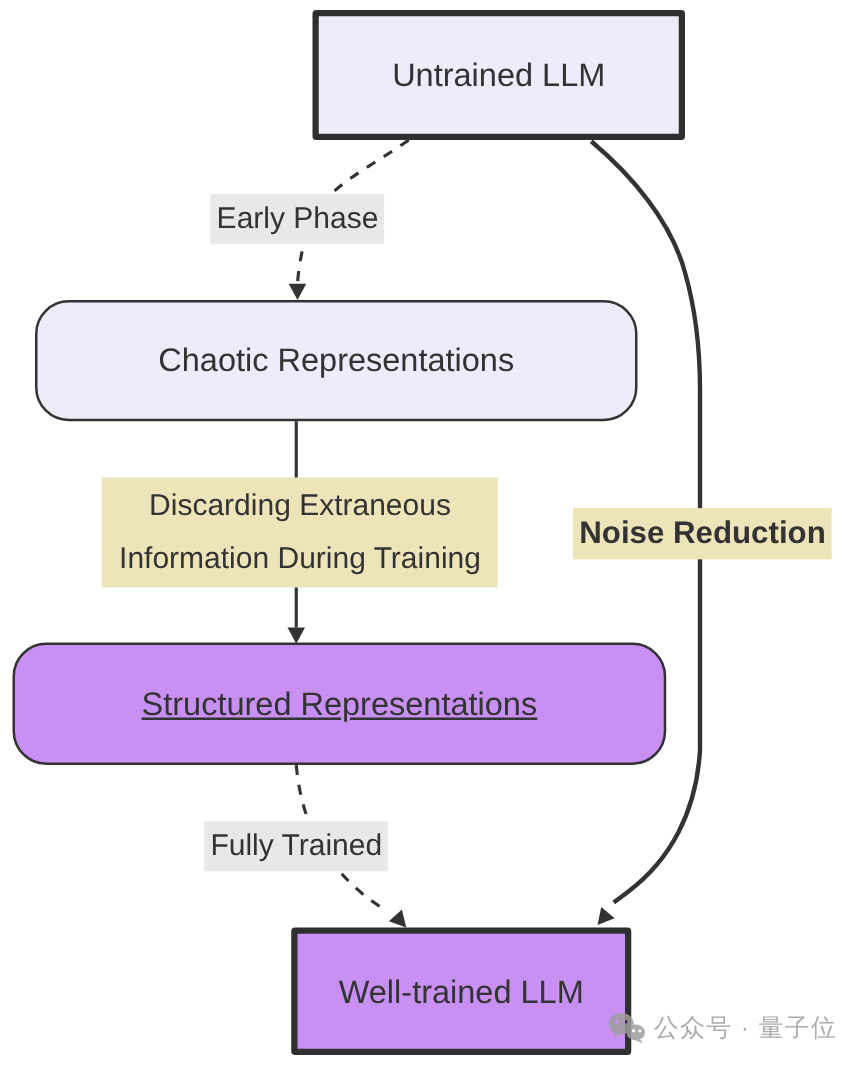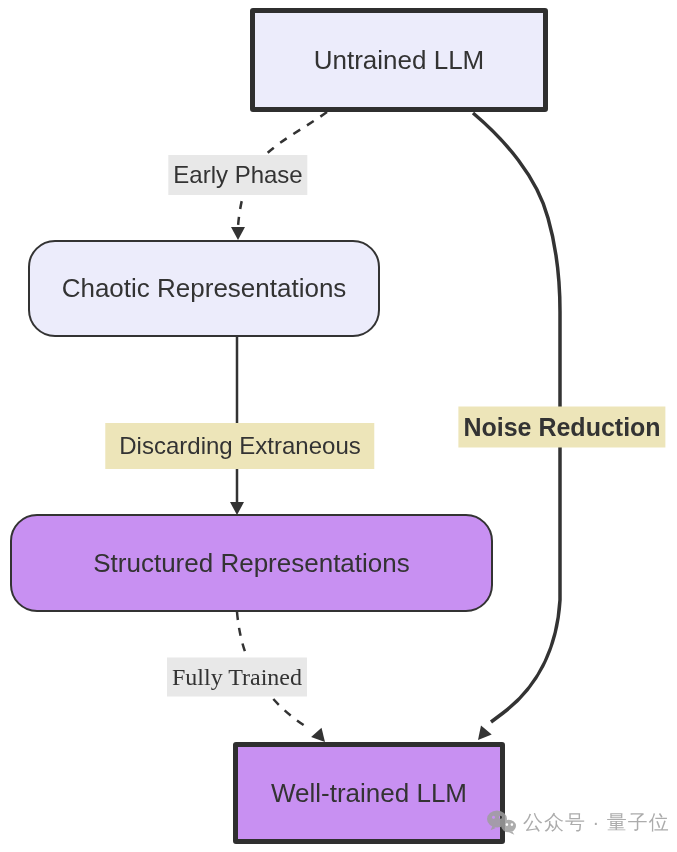--- a/index.html
+++ b/index.html
@@ -37,40 +37,40 @@
     color: var(--text, #333);
     font-size: 26px;
     text-align: center;
   }
   .node.lav    { background: var(--node-lavender, #ECECFB); }
   .node.purple { background: var(--node-purple, #C890F2); }
   .node.thick  { border: 5px solid var(--border-dark, #2F2F2F); border-radius: 3px; }
   .node.round  { border: 2px solid var(--border-mid, #333); border-radius: 27px; }
 
   .node-untrained   { left: 250px; top: 8px;   width: 298px; height: 104px; }
-  .node-chaotic     { left: 28px;  top: 240px; width: 352px; height: 97px;  }
-  .node-structured  { left: 10px;  top: 514px; width: 483px; height: 98px;  }
+  .node-chaotic     { left: 28px;  top: 240px; width: 482px; height: 97px;  }
+  .node-structured  { left: 10px;  top: 514px; width: 523px; height: 98px; text-decoration: underline;  }
   .node-welltrained { left: 233px; top: 742px; width: 272px; height: 102px; }
 
   .elabel {
     position: absolute;
     transform: translate(-50%, -50%);
     color: var(--text, #333);
     font-size: 24px;
     padding: 6px 5px;
     text-align: center;
     white-space: nowrap;
   }
   .elabel.gray  { background: var(--label-gray, #E8E8E8); }
   .elabel.khaki { background: var(--label-khaki, #EDE5B9); }
 
   .elabel-early   { left: 238px; top: 175px; }
-  .elabel-discard { left: 240px; top: 426px; line-height: 42px; padding: 2px 14px; margin-top: 20px; }
+  .elabel-discard { left: 240px; top: 426px; line-height: 42px; padding: 2px 14px; }
   .elabel-noise   { left: 562px; top: 427px; font-weight: bold; font-size: 25px; }
-  .elabel-fully   { left: 237px; top: 677px; font-family: Liberation Serif, serif; }
+  .elabel-fully   { left: 237px; top: 677px; }
   .elabel-discard .line { display: block; white-space: nowrap; }
 
   .watermark {
     position: absolute;
     left: 486px; top: 809px;
     display: flex;
     align-items: center;
     gap: 5px;
     color: var(--watermark, #9E9E9E);
     font-size: 20px;
@@ -115,20 +115,21 @@
   <div class="node purple thick node-welltrained">
     <span>Well-trained LLM</span>
   </div>
 
   <div class="elabel gray elabel-early">
     <span>Early Phase</span>
   </div>
 
   <div class="elabel khaki elabel-discard">
     <span class="line">Discarding Extraneous</span>
+    <span class="line">Information During Training</span>
   </div>
 
   <div class="elabel khaki elabel-noise">
     <span>Noise Reduction</span>
   </div>
 
   <div class="elabel gray elabel-fully">
     <span>Fully Trained</span>
   </div>
 

